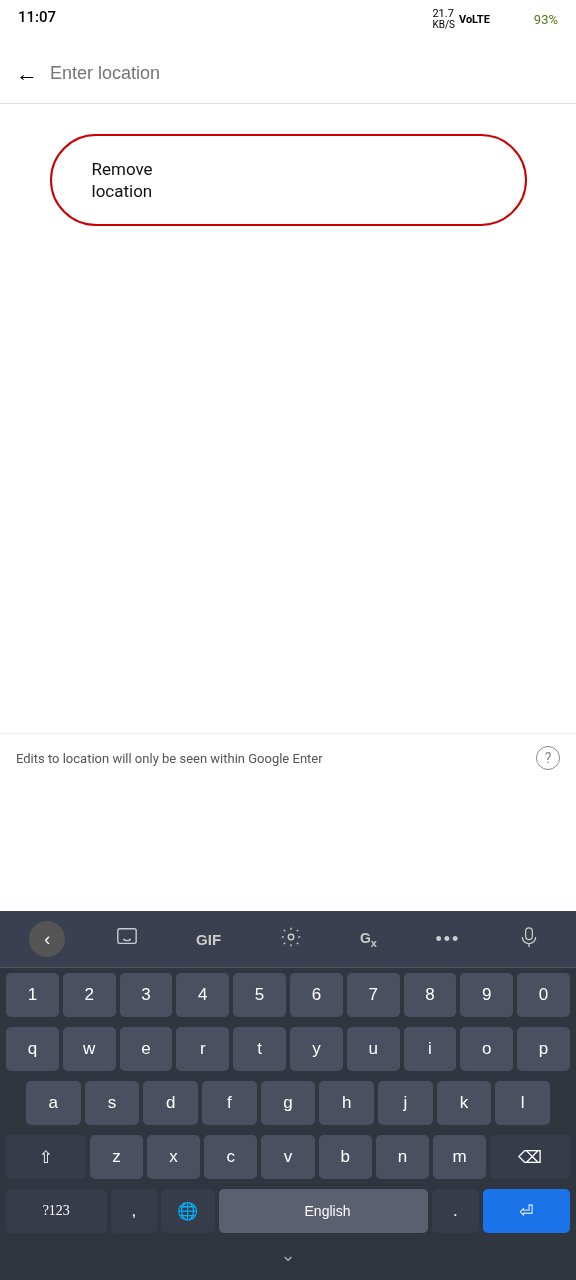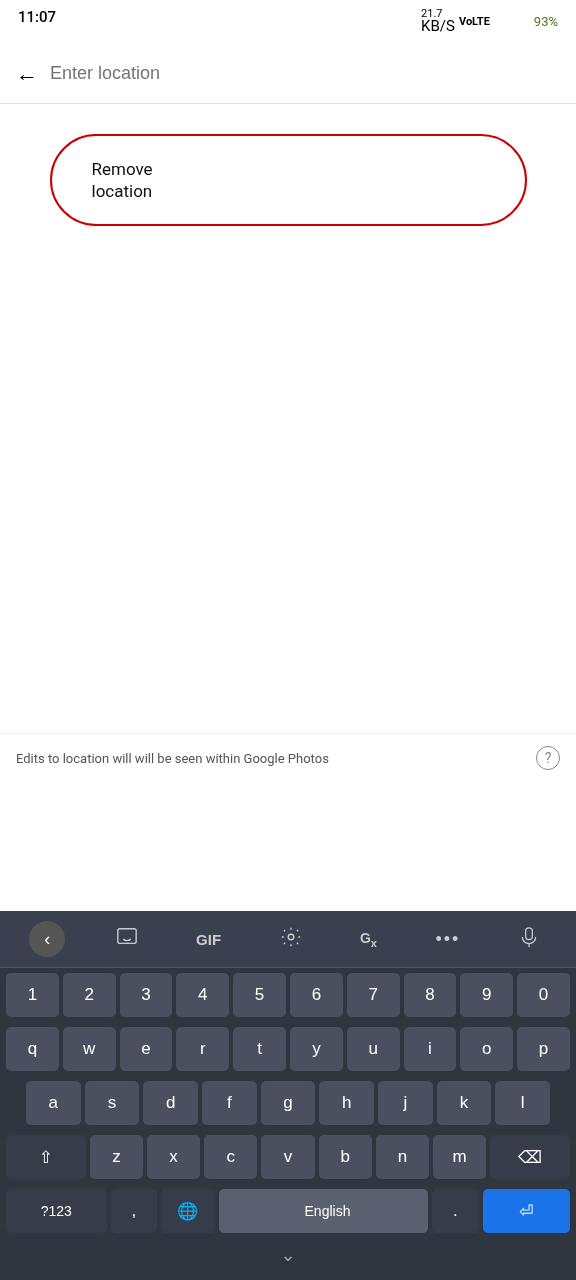--- a/index.html
+++ b/index.html
@@ -239,21 +239,21 @@
   </style>
 </head>
 <body>
 
 <div class="status-bar">
   <span class="status-left">11:07</span>
   <div class="status-right status-icons">
 
     <span style="font-size:11px; line-height:1;">
       <span>21.7</span><br>
-      <span style="font-size:15px;">KB/S</span>
+      <span style="font-size:10px;">KB/S</span>
     </span>
     <span style="font-size:11px; font-weight:bold;">VoLTE</span>
     <span>
       <svg width="18" height="14" viewBox="0 0 24 18">
           <path d="M12 4C8 4 4.5 5.6 2 8.2l2.1 2.1C6 8.4 8.9 7 12 7s6 1.4 7.9 3.3l2.1-2.1C19.5 5.6 16 4 12 4zm0 5c-2.1 0-4 .8-5.5 2.2l2.1 2.1C9.6 12.5 10.7 12 12 12s2.4.5 3.4 1.3l2.1-2.1C16 9.8 14.1 9 12 9zm0 5c-1.1 0-2 .4-2.7 1.1L12 18l2.7-2.9C14 14.4 13.1 14 12 14z" fill="#fff"></path>
         </svg>
     </span>
     <span>
       <svg width="14" height="14" viewBox="0 0 24 24">
           <path d="M1 21L12 3l11 18H1z" fill="none" stroke="#fff" stroke-width="2"></path>
@@ -273,21 +273,21 @@
 
 <div class="content-area">
   <div class="remove-location-wrapper">
     <div class="remove-location-oval">
       <span class="remove-location-text">Remove<br>location</span>
     </div>
   </div>
 </div>
 
 <div class="bottom-info" style="position:absolute; bottom:498px; left:0; right:0;">
-  <span style="flex:1; font-size:13px; color:#555;">Edits to location will will be seen within Google Photos</span>
+  <span style="flex:1; font-size:13px; color:#555;">Edits to location will only be seen within Google Enter</span>
   <div class="help-icon">?</div>
 </div>
 
 <div class="keyboard" style="position:absolute; bottom:0; left:0; right:0; background:#2f3640;">
 
   <div class="keyboard-toolbar">
     <button class="toolbar-btn-circle">‹</button>
     <button class="toolbar-btn">
       <svg width="22" height="22" viewBox="0 0 24 24" fill="none" stroke="#ccc" stroke-width="1.5">
           <rect x="2" y="3" width="20" height="16" rx="2"></rect>
@@ -356,21 +356,21 @@
     <button class="key">x</button>
     <button class="key">c</button>
     <button class="key">v</button>
     <button class="key">b</button>
     <button class="key">n</button>
     <button class="key">m</button>
     <button class="key-dark key key-wide">⌫</button>
   </div>
 
   <div class="key-row">
-    <button class="key-dark key key-action" style="min-width:60px; flex:1.5;">?123</button>
+    <button class="key-dark key key-action" style="min-width:60px; flex:1.5;font-family:Liberation Serif, serif;">?123</button>
     <button class="key-dark key" style="min-width:40px; flex:0.7;">,</button>
     <button class="key-dark key" style="min-width:44px; flex:0.8;">🌐</button>
     <button class="key key-space" style="background:#5a6070; flex:3; font-size:14px; color:#fff;padding-left:8px;">English</button>
     <button class="key-dark key" style="min-width:40px; flex:0.7;">.</button>
     <button class="key key-blue" style="min-width:54px; flex:1.3;">⏎</button>
   </div>
 
   <div class="keyboard-bottom-row">
     <button class="chevron-down-btn">⌄</button>
   </div>

